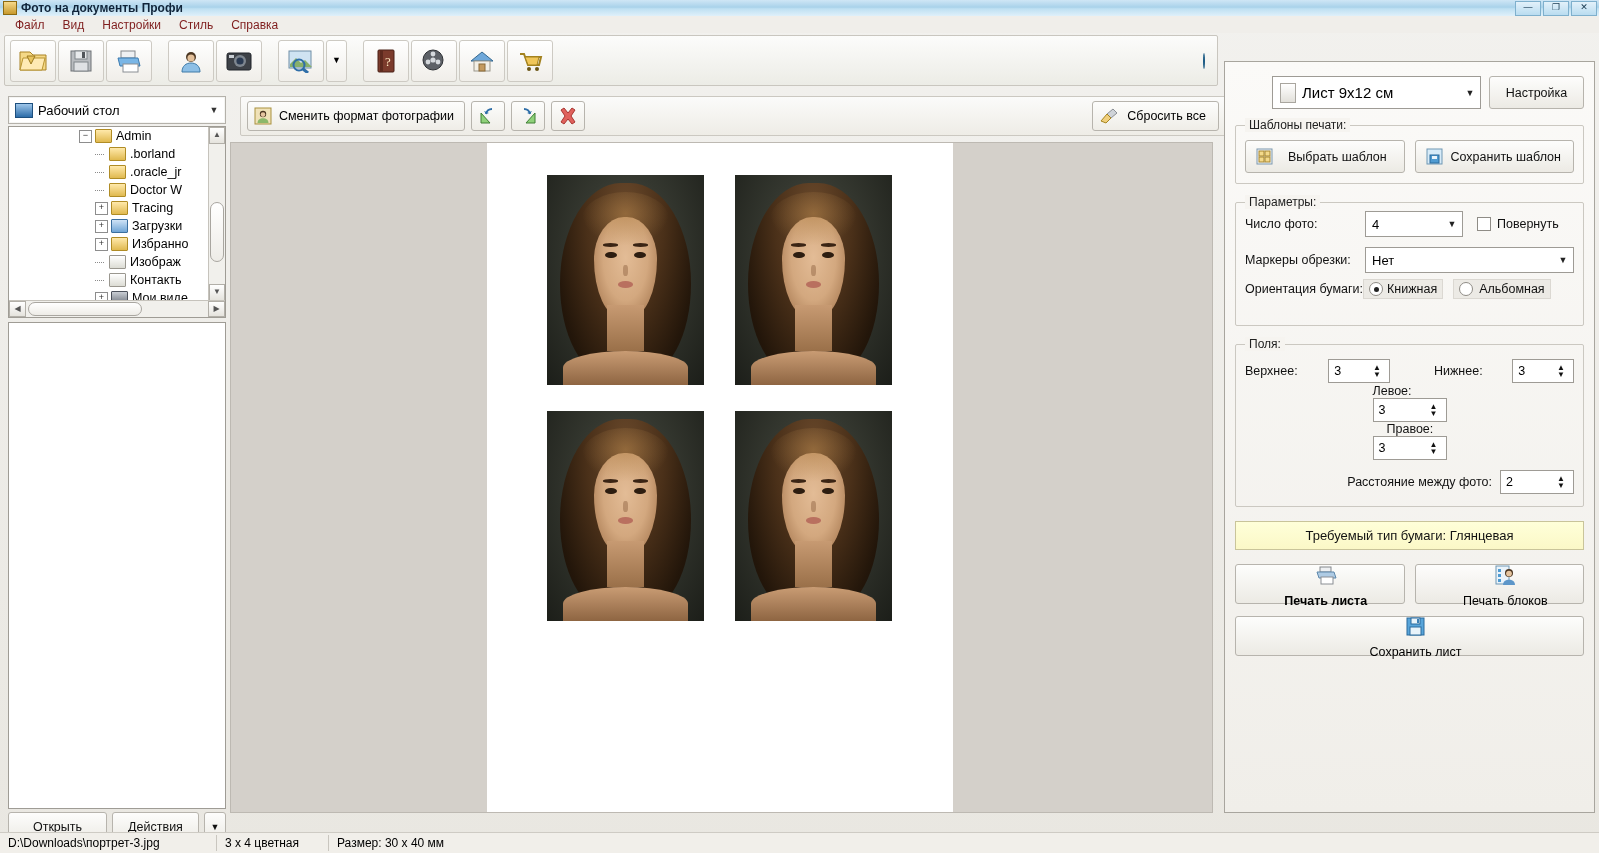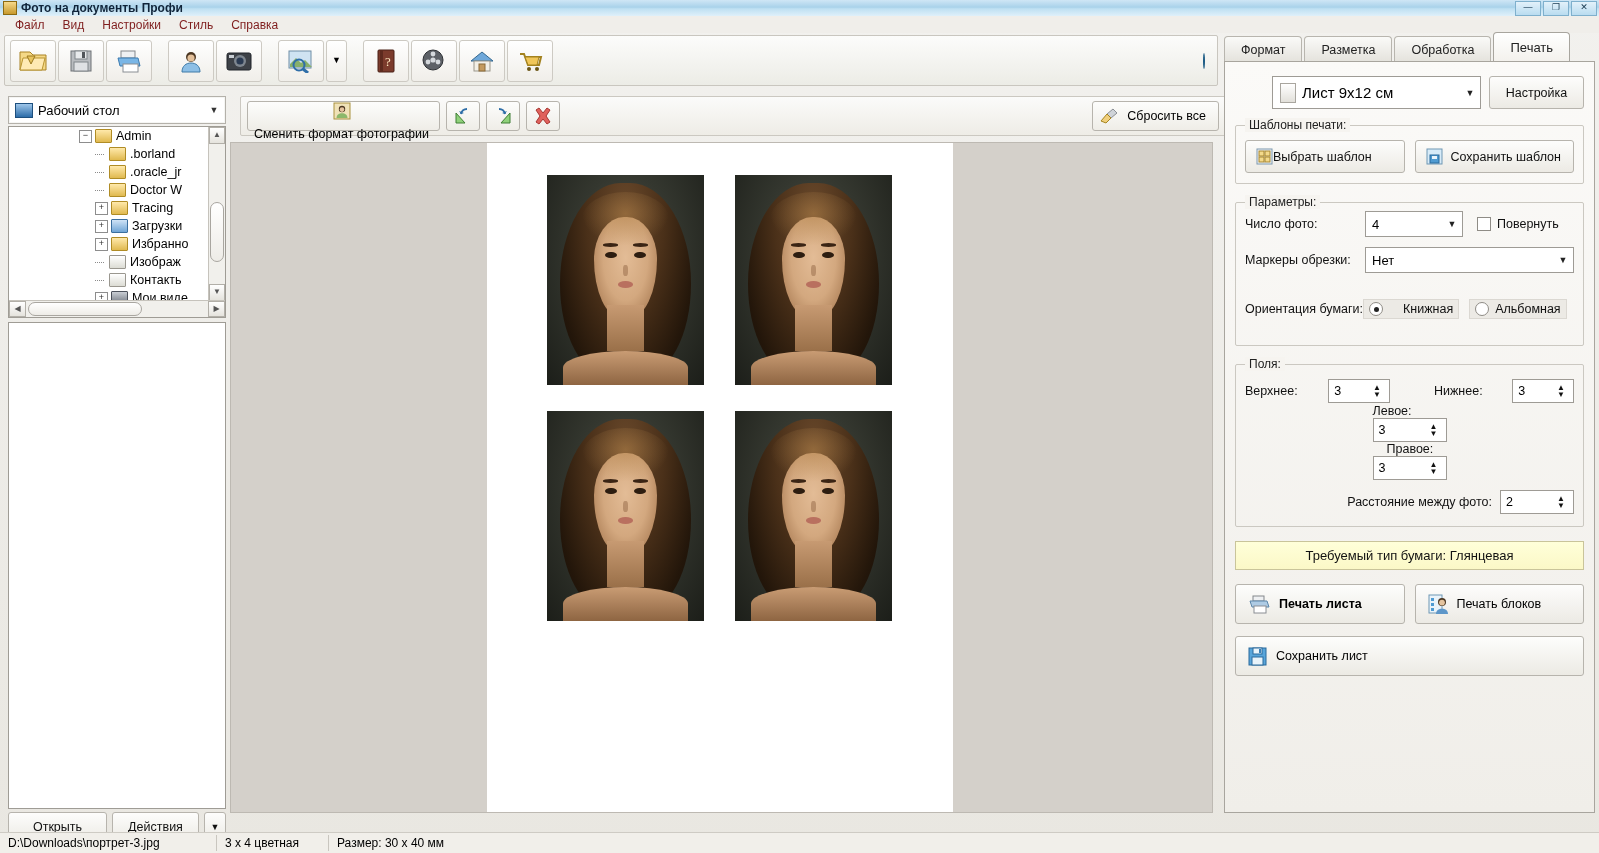--- a/index.html
+++ b/index.html
@@ -95,21 +95,21 @@
      background:linear-gradient(#fdfdfc,#eceae4);
      font-size:12.5px;color:#111;display:flex;align-items:center;
      justify-content:center;cursor:default;}
 
   
   .ctoolbar{position:absolute;left:240px;top:96px;width:972px;height:38px;
      background:linear-gradient(#fbfbfa,#eeece6);border:1px solid #cbc8c1;border-radius:2px;
      display:flex;align-items:center;padding:0 6px;}
   .fmt-btn{height:28px;border:1px solid #b7b4ad;border-radius:3px;
      background:linear-gradient(#fdfdfc,#efedE7);display:flex;align-items:center;
-     padding:0 10px 0 6px;gap:7px;font-size:12.5px;flex-direction:column;}
+     padding:0 10px 0 6px;gap:7px;font-size:12.5px;}
   .sq-btn{width:32px;height:28px;margin-left:6px;border:1px solid #b7b4ad;border-radius:3px;
      background:linear-gradient(#fdfdfc,#efedE7);display:flex;align-items:center;justify-content:center;}
   .reset-btn{margin-left:auto;height:28px;border:1px solid #b7b4ad;border-radius:3px;
      background:linear-gradient(#fdfdfc,#efedE7);display:flex;align-items:center;
      padding:0 12px 0 7px;gap:7px;font-size:12.5px;}
 
   .canvas{position:absolute;left:230px;top:142px;width:981px;height:669px;
      background:#d4d0ca;border:1px solid #bdb9b2;overflow:hidden;}
   .sheet{position:absolute;left:256px;top:0px;width:466px;height:669px;background:#fff;}
   .photo{position:absolute;background:#2b2f2c;overflow:hidden;}
@@ -166,21 +166,21 @@
   .rad.on::after{content:"";width:5px;height:5px;border-radius:50%;background:#222;}
   .spin{height:22px;border:1px solid #9e9b95;background:#fff;display:flex;align-items:center;
      position:relative;}
   .spin .v{flex:1;padding-left:5px;font-size:12.5px;}
   .spin .ar{width:16px;display:flex;flex-direction:column;align-items:center;
      justify-content:center;margin-right:4px;line-height:7px;font-size:8px;color:#111;}
   .banner{border:1px solid #c9c49a;background:linear-gradient(#ffffd9,#fbf8c7);
      text-align:center;font-size:13px;color:#111;padding:6px 0;}
   .bigbtn{height:38px;border:1px solid #b7b4ad;border-radius:3px;
      background:linear-gradient(#fdfdfc,#ecEAE4);display:flex;align-items:center;
-     padding-left:12px;gap:9px;font-size:12.5px;}
+     padding-left:12px;gap:9px;font-size:12.5px;flex-direction:column;}
   .bigbtn.bold{font-weight:bold;}
   .lbl{font-size:12.5px;color:#111;}
 
   
   .status{position:absolute;left:0;bottom:0;width:1599px;height:20px;
      background:#f1efea;border-top:1px solid #cecbc4;display:flex;align-items:center;}
   .status .cell{padding:0 8px;font-size:12px;height:29px;display:flex;align-items:center;}
   .status .sep{width:1px;height:16px;background:#c9c6bf;}
 
   
@@ -508,42 +508,36 @@
           <div class="eye l"></div>
           <div class="eye r"></div>
           <div class="nose"></div>
           <div class="lip"></div>
         </div>
       </div>
   </div>
 
   <div class="rightpanel">
 
-    <div class="tabs">
-      <div class="tab">Формат</div>
-      <div class="tab">Разметка</div>
-      <div class="tab">Обработка</div>
-      <div class="tab active">Печать</div>
-    </div>
 
     <div class="tabbody">
 
       <div class="row" style="margin:14px 10px 0 10px;gap:8px;padding-left:37px;">
         <div class="sel" style="flex:1;height:31px;">
           <span class="ico" style="width:14px;height:18px;margin:0 6px 0 7px;background:linear-gradient(#ffffff,#e2e0da);border:1px solid #a9a69f;"></span>
           <span class="txt" style="font-size:15px;padding-left:0;">Лист 9х12 см</span>
           <span class="arr">▼</span>
         </div>
         <div class="btn" style="width:93px;height:31px;">Настройка</div>
       </div>
 
       <div class="grp" style="margin:16px 10px 0 10px;padding:14px 9px 10px 9px;">
         <span class="cap">Шаблоны печати:</span>
         <div class="row" style="gap:10px;">
-          <div class="btn" style="flex:1;height:31px;justify-content:flex-start;padding-left:10px;gap:0;">
+          <div class="btn" style="flex:1;height:31px;justify-content:flex-start;padding-left:10px;gap:15px;">
             <span class="ico">
               <svg width="17" height="17" viewBox="0 0 17 17">
                 <rect x="1" y="1" width="15" height="15" fill="#eef3f8" stroke="#7d98ad"></rect>
                 <rect x="3" y="3" width="5" height="5" fill="#f3d98c" stroke="#a9872f"></rect>
                 <rect x="9" y="3" width="5" height="5" fill="#f3d98c" stroke="#a9872f"></rect>
                 <rect x="3" y="9" width="5" height="5" fill="#f3d98c" stroke="#a9872f"></rect>
                 <rect x="9" y="9" width="5" height="5" fill="#f3d98c" stroke="#a9872f"></rect>
               </svg>
             </span>
             <span>Выбрать шаблон</span>
@@ -567,31 +561,31 @@
         <div class="row" style="margin-bottom:10px;">
           <span class="lbl" style="width:120px;">Число фото:</span>
           <div class="sel" style="width:96px;height:24px;">
             <span class="txt">4</span>
             <span class="arr">▼</span>
           </div>
           <span class="chk" style="margin-left:14px;"></span>
           <span class="lbl" style="margin-left:6px;">Повернуть</span>
         </div>
 
-        <div class="row" style="margin-bottom:26px;">
+        <div class="row" style="margin-bottom:6px;">
           <span class="lbl" style="width:120px;">Маркеры обрезки:</span>
           <div class="sel" style="flex:1;height:24px;">
             <span class="txt">Нет</span>
             <span class="arr">▼</span>
           </div>
         </div>
 
         <div class="row" style="margin-bottom:14px;">
           <span class="lbl" style="width:118px;">Ориентация бумаги:</span>
-          <div style="display:flex;align-items:center;gap:20px;background:#eceae5;padding:2px 5px;border:1px solid #dbd8d2;">
+          <div style="display:flex;align-items:center;gap:4px;background:#eceae5;padding:2px 5px;border:1px solid #dbd8d2;">
             <span class="rad on"></span>
             <span class="lbl">Книжная</span>
           </div>
           <div style="display:flex;align-items:center;gap:6px;margin-left:10px;background:#eceae5;padding:2px 5px;border:1px solid #dbd8d2;">
             <span class="rad"></span>
             <span class="lbl">Альбомная</span>
           </div>
         </div>
 
       </div>

